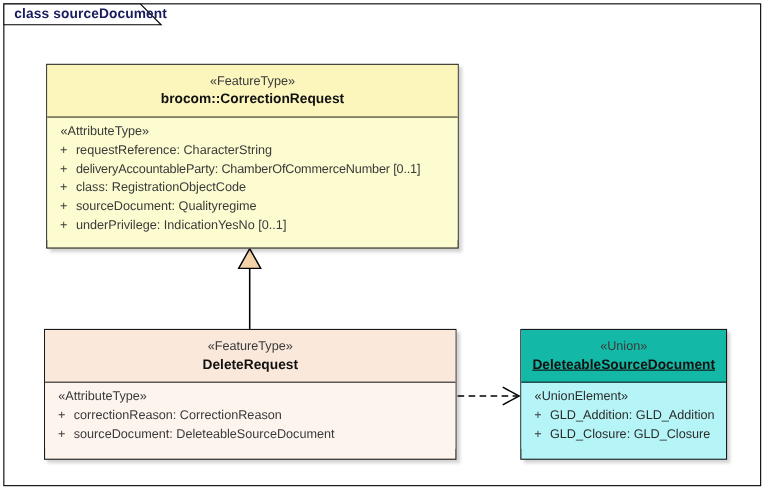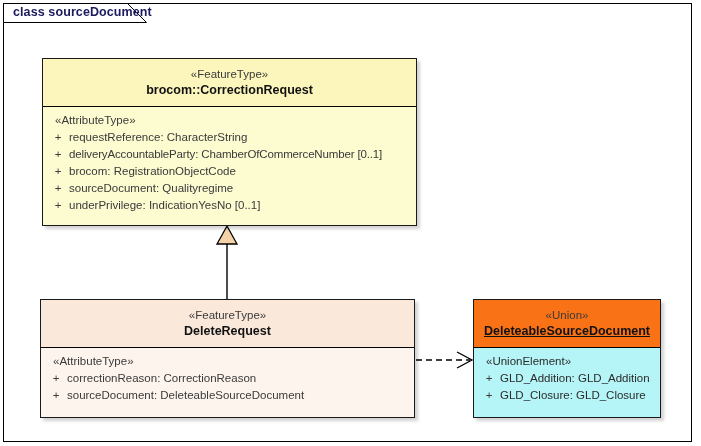--- a/index.html
+++ b/index.html
@@ -136,21 +136,21 @@
   #box-delete-request .uml-header { background: #fae8db; height: 48px; }
   #box-delete-request .uml-body { background: #fdf4ee; }
 
   #box-deleteable-source-document {
     left: 473px;
     top: 299px;
     width: 188px;
     height: 119px;
     background: #b6f5f7;
   }
-  #box-deleteable-source-document .uml-header { background: #f97316; height: 48px; }
+  #box-deleteable-source-document .uml-header { background: #14b8a6; height: 48px; }
   #box-deleteable-source-document .uml-body { background: #b6f5f7; }
   #box-deleteable-source-document .attr-text { color: #2b2b2b; }
   #box-deleteable-source-document .group-stereotype { color: #2b2b2b; }
 
   
   .connector {
     position: absolute;
     left: 0;
     top: 0;
     width: 701px;
@@ -196,21 +196,21 @@
       <div class="attr-row">
         <span class="attr-vis">+</span>
         <span class="attr-text">requestReference: CharacterString</span>
       </div>
       <div class="attr-row">
         <span class="attr-vis">+</span>
         <span class="attr-text condensed">deliveryAccountableParty: ChamberOfCommerceNumber [0..1]</span>
       </div>
       <div class="attr-row">
         <span class="attr-vis">+</span>
-        <span class="attr-text">brocom: RegistrationObjectCode</span>
+        <span class="attr-text">class: RegistrationObjectCode</span>
       </div>
       <div class="attr-row">
         <span class="attr-vis">+</span>
         <span class="attr-text">sourceDocument: Qualityregime</span>
       </div>
       <div class="attr-row">
         <span class="attr-vis">+</span>
         <span class="attr-text">underPrivilege: IndicationYesNo [0..1]</span>
       </div>
     </div>

